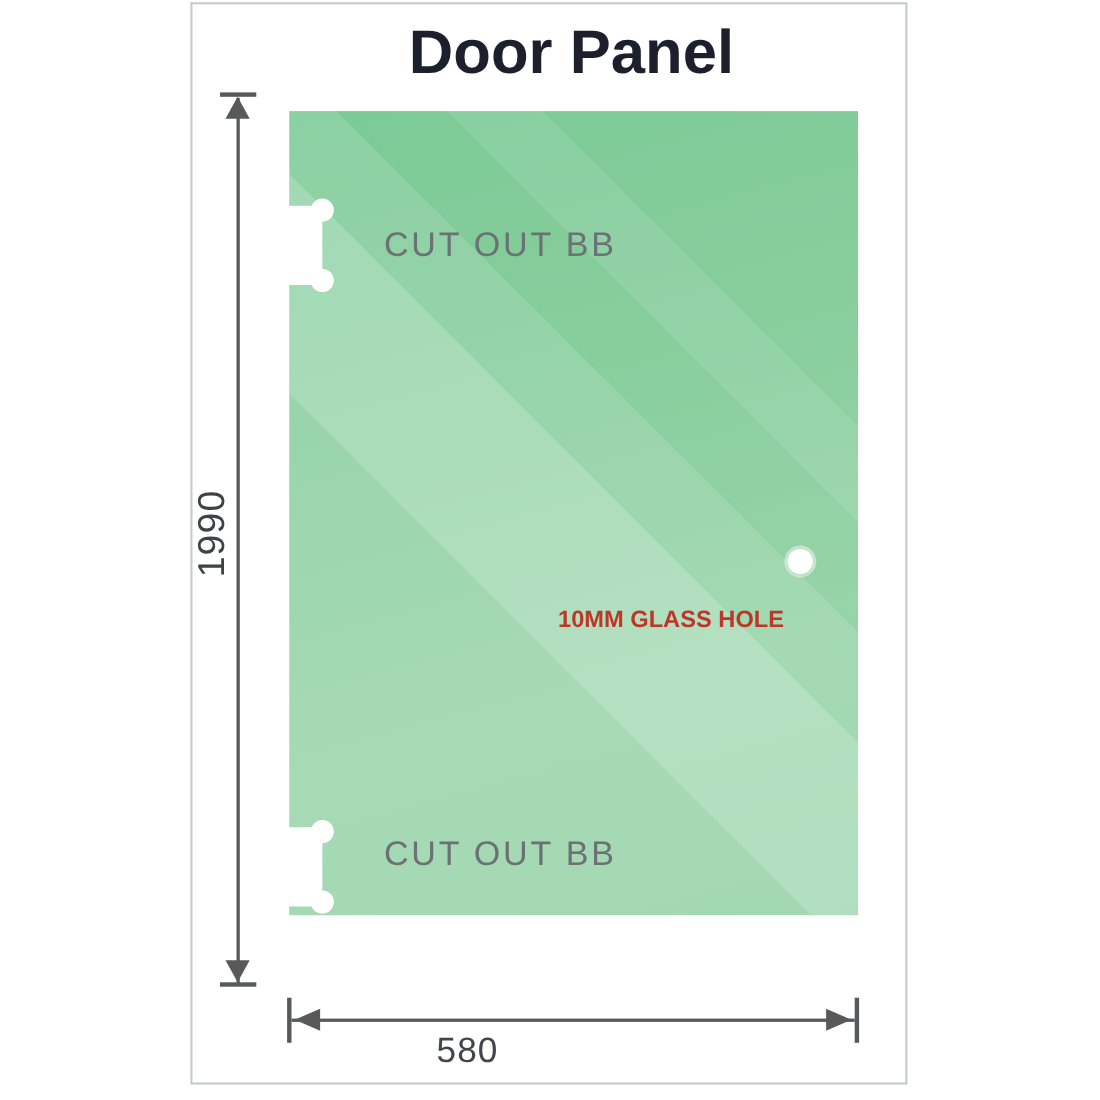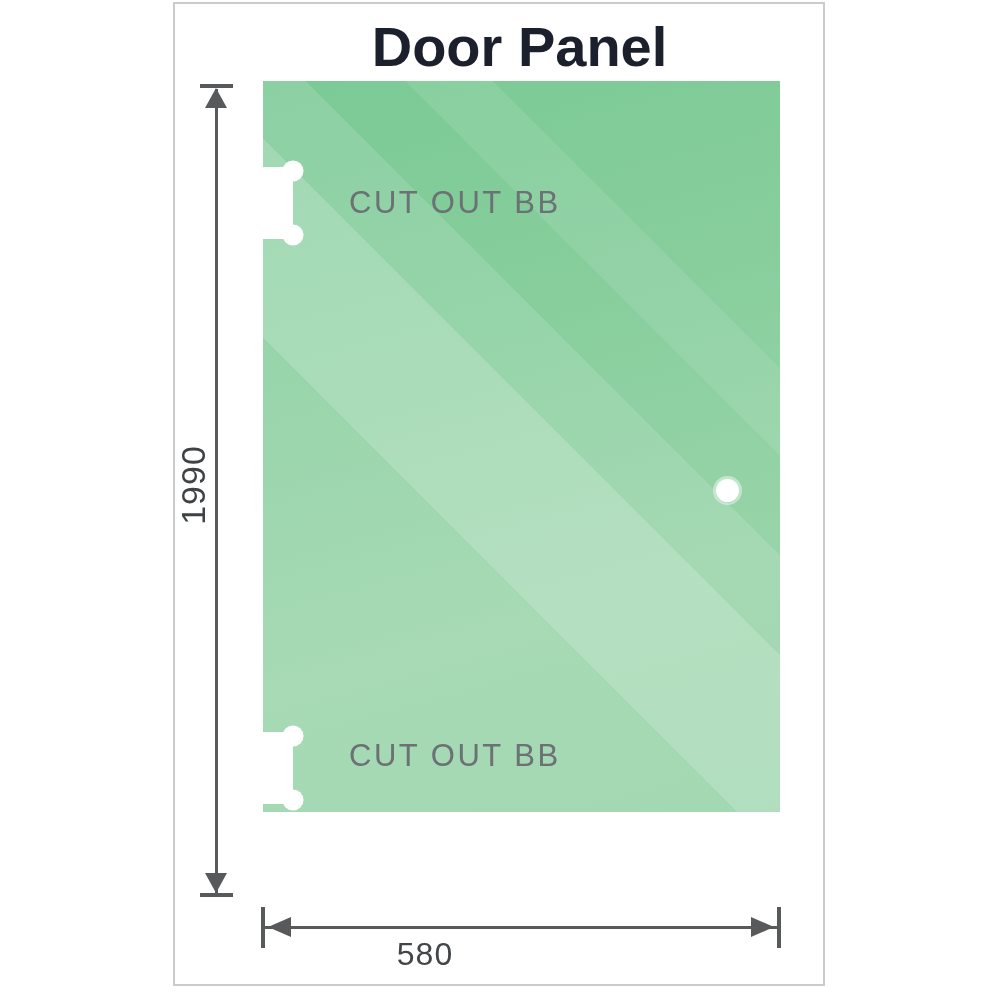--- a/index.html
+++ b/index.html
@@ -16,21 +16,21 @@
   }
 
   
   .title{
     left:173px;top:14px;width:693px;text-align:center;
     font-size:56px;font-weight:bold;color:#1b202c;letter-spacing:0px;
   }
 
   
   .panel{
-    left:263px;top:81px;width:517px;height:731px;
+    left:263px;top:101px;width:517px;height:731px;
     background:
       linear-gradient(45deg,
         rgba(255,255,255,0.14) 0%,
         rgba(255,255,255,0.14) 38%,
         rgba(255,255,255,0.28) 38%,
         rgba(255,255,255,0.28) 54%,
         rgba(255,255,255,0.12) 54%,
         rgba(255,255,255,0.12) 62%,
         rgba(255,255,255,0.00) 62%,
         rgba(255,255,255,0.00) 70%,
@@ -107,20 +107,21 @@
   <svg class="abs cutout lower" width="46" height="96" viewBox="0 0 46 96">
     <g fill="#ffffff">
       <rect x="0" y="12" width="32" height="72" rx="3"></rect>
       <circle cx="32" cy="16" r="10.5"></circle>
       <circle cx="32" cy="80" r="10.5"></circle>
     </g>
   </svg>
   <div class="abs cutout-label lower">CUT OUT BB</div>
 
   <div class="abs hole"></div>
+  <div class="abs hole-label">10MM GLASS HOLE</div>
 
 </div>
 
 <div class="abs dim vline"></div>
 <div class="abs dim vcap-top"></div>
 <div class="abs dim vcap-bottom"></div>
 <div class="abs tri arrow-up"></div>
 <div class="abs tri arrow-down"></div>
 <div class="abs height-label">1990</div>
 

